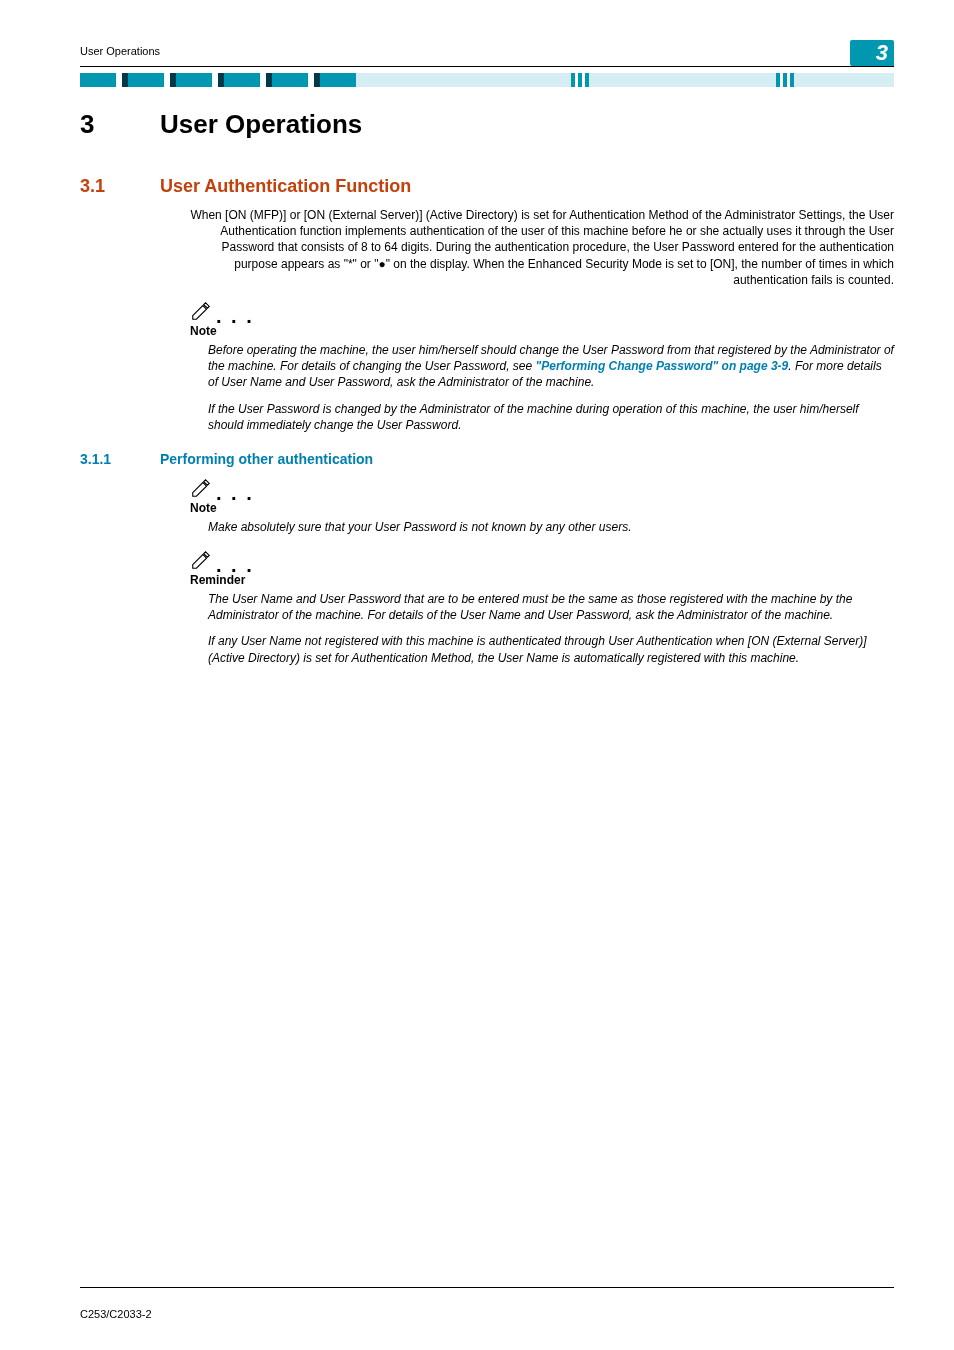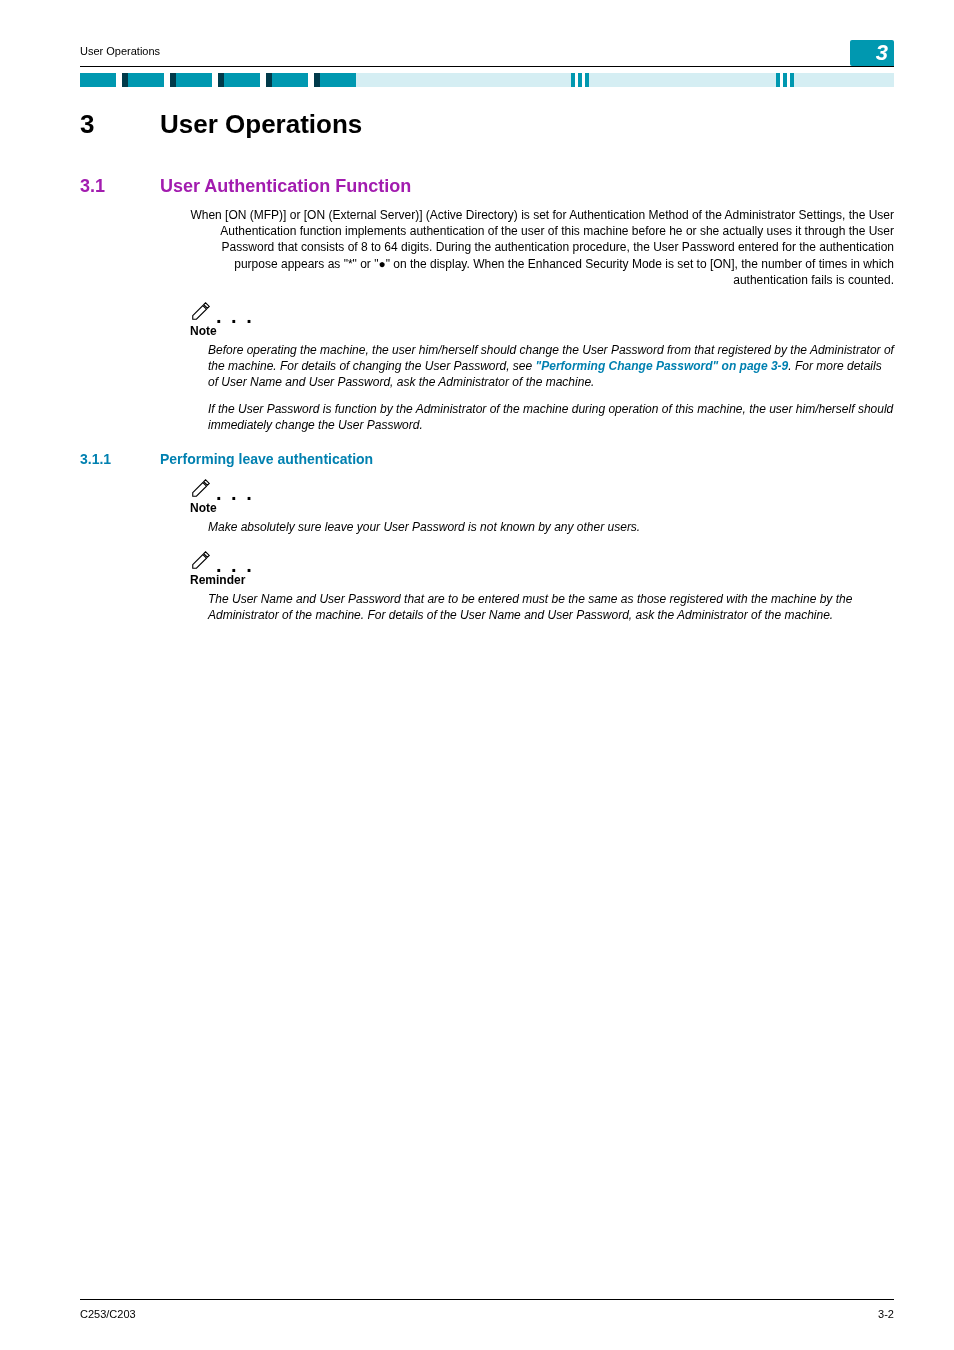--- a/index.html
+++ b/index.html
@@ -57,21 +57,21 @@
 
   h1.chapter {
     font-size: 26px;
     font-weight: bold;
     margin-bottom: 36px;
   }
   h1.chapter .num { display:inline-block; width:80px;}
   h2.section {
     font-size: 18px;
     font-weight: bold;
-    color: #a21caf;
+    color: #c2410c;
     margin-bottom: 10px;
   }
   h2.section .num { display:inline-block; width:80px; }
   h3.subsection {
     font-size: 14px;
     font-weight: bold;
     color: #0080b0;
     margin: 18px 0 10px 0;
   }
   h3.subsection .num { display:inline-block; width:80px; }
@@ -109,23 +109,23 @@
     margin-left: 18px;
   }
   .link { color: #0080b0; font-weight: bold; font-style: italic; }
   .footer {
     position:absolute;
     bottom:30px;
     left:80px;
     right:60px;
     border-top:1px solid #000;
     font-size:11px;
-    padding-top:8px;
+    padding-top:20px;
     display:flex;
-    justify-content:space-between;
+    justify-content:flex-start;
   }
 </style>
 </head>
 <body>
 
 <div class="page">
 
   <div class="header-row">
     <div class="header-left">User Operations</div>
     <div class="header-badge">3</div>
@@ -180,47 +180,48 @@
     <div class="note-icon">
       <svg width="22" height="22" viewBox="0 0 24 24">
           <path d="M3 17 L14 6 L18 10 L7 21 L3 21 Z M15 5 L19 9 L21 7 L17 3 Z" fill="none" stroke="#000" stroke-width="1.2"></path>
         </svg>
       <span style="font-size:20px;">. . .</span>
     </div>
     <div class="note-title">Note</div>
     <div class="note-body">
       <span>Before operating the machine, the user him/herself should change the User Password from that registered by the Administrator of the machine. For details of changing the User Password, see </span><a class="link">"Performing Change Password" on page 3-9</a><span>. For more details of User Name and User Password, ask the Administrator of the machine.</span>
     </div>
-    <div class="note-body">If the User Password is function by the Administrator of the machine during operation of this machine, the user him/herself should immediately change the User Password.</div>
+    <div class="note-body">If the User Password is changed by the Administrator of the machine during operation of this machine, the user him/herself should immediately change the User Password.</div>
   </div>
 
   <h3 class="subsection">
-    <span class="num">3.1.1</span><span>Performing leave authentication</span>
+    <span class="num">3.1.1</span><span>Performing other authentication</span>
   </h3>
 
   <div class="note-block">
     <div class="note-icon">
       <svg width="22" height="22" viewBox="0 0 24 24">
           <path d="M3 17 L14 6 L18 10 L7 21 L3 21 Z M15 5 L19 9 L21 7 L17 3 Z" fill="none" stroke="#000" stroke-width="1.2"></path>
         </svg>
       <span style="font-size:20px;">. . .</span>
     </div>
     <div class="note-title">Note</div>
-    <div class="note-body">Make absolutely sure leave your User Password is not known by any other users.</div>
+    <div class="note-body">Make absolutely sure that your User Password is not known by any other users.</div>
   </div>
 
   <div class="note-block">
     <div class="note-icon">
       <svg width="22" height="22" viewBox="0 0 24 24">
           <path d="M3 17 L14 6 L18 10 L7 21 L3 21 Z M15 5 L19 9 L21 7 L17 3 Z" fill="none" stroke="#000" stroke-width="1.2"></path>
         </svg>
       <span style="font-size:20px;">. . .</span>
     </div>
     <div class="note-title">Reminder</div>
     <div class="note-body">The User Name and User Password that are to be entered must be the same as those registered with the machine by the Administrator of the machine. For details of the User Name and User Password, ask the Administrator of the machine.</div>
+    <div class="note-body">If any User Name not registered with this machine is authenticated through User Authentication when [ON (External Server)] (Active Directory) is set for Authentication Method, the User Name is automatically registered with this machine.</div>
   </div>
 
 </div>
 
 <div class="footer">
   <span>C253/C203</span>
   <span>3-2</span>
 </div>
 
 </body></html>

